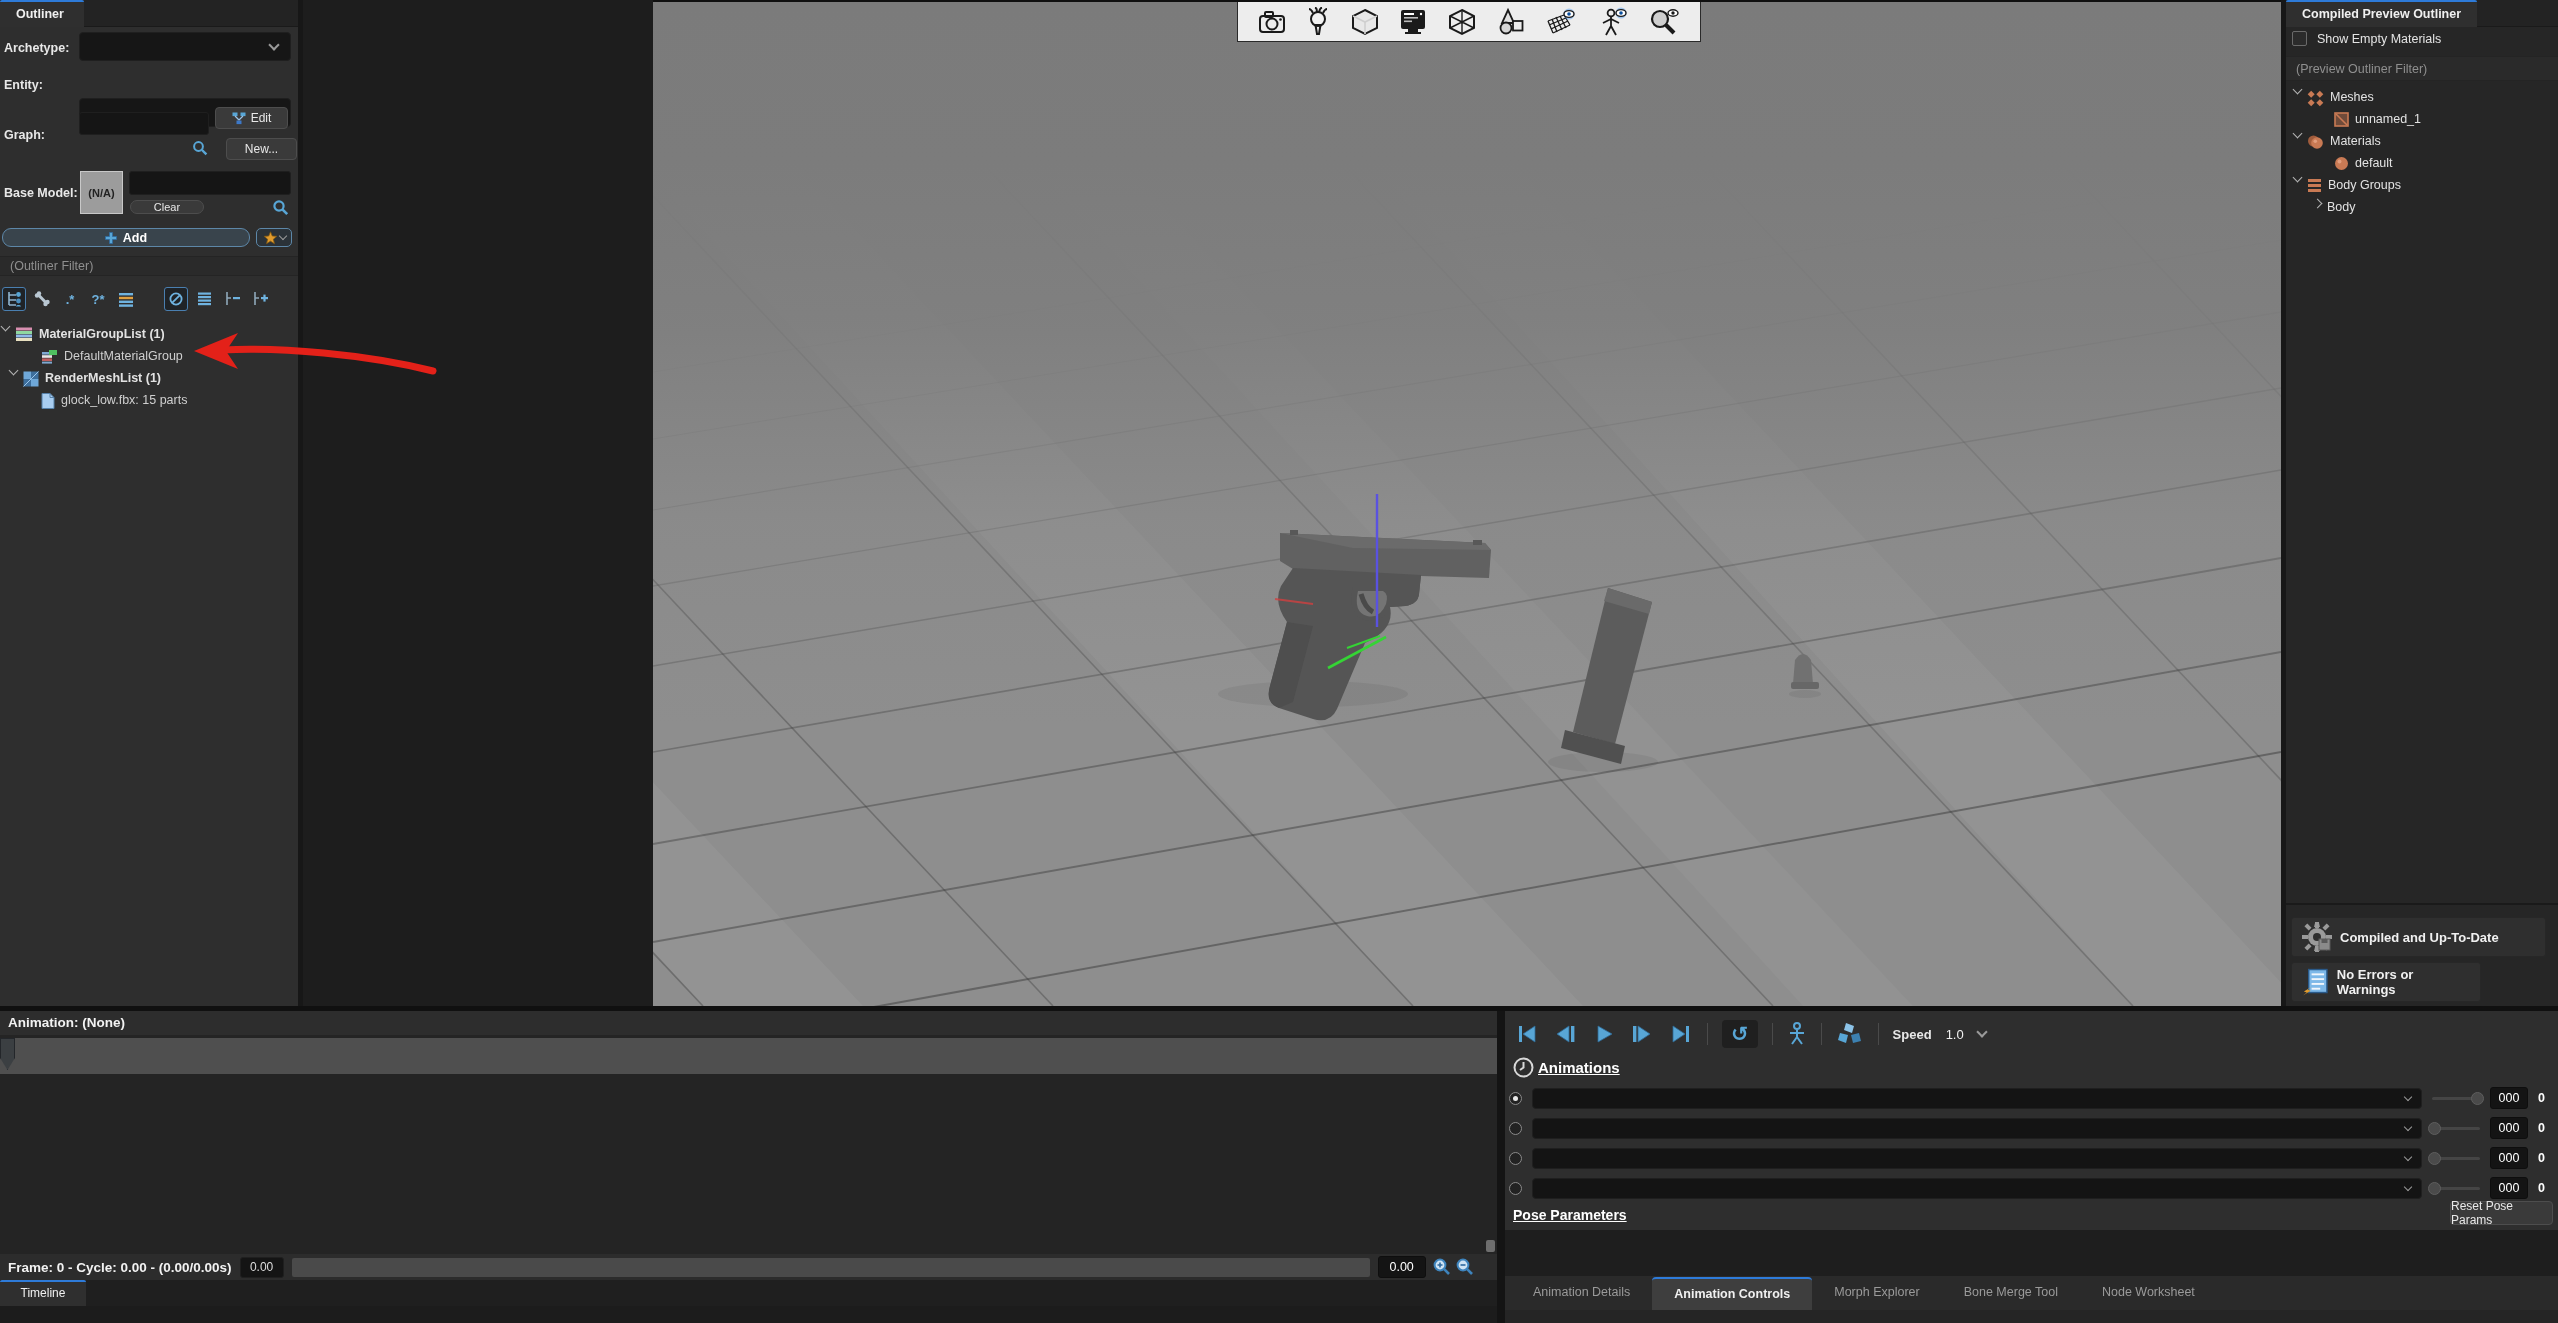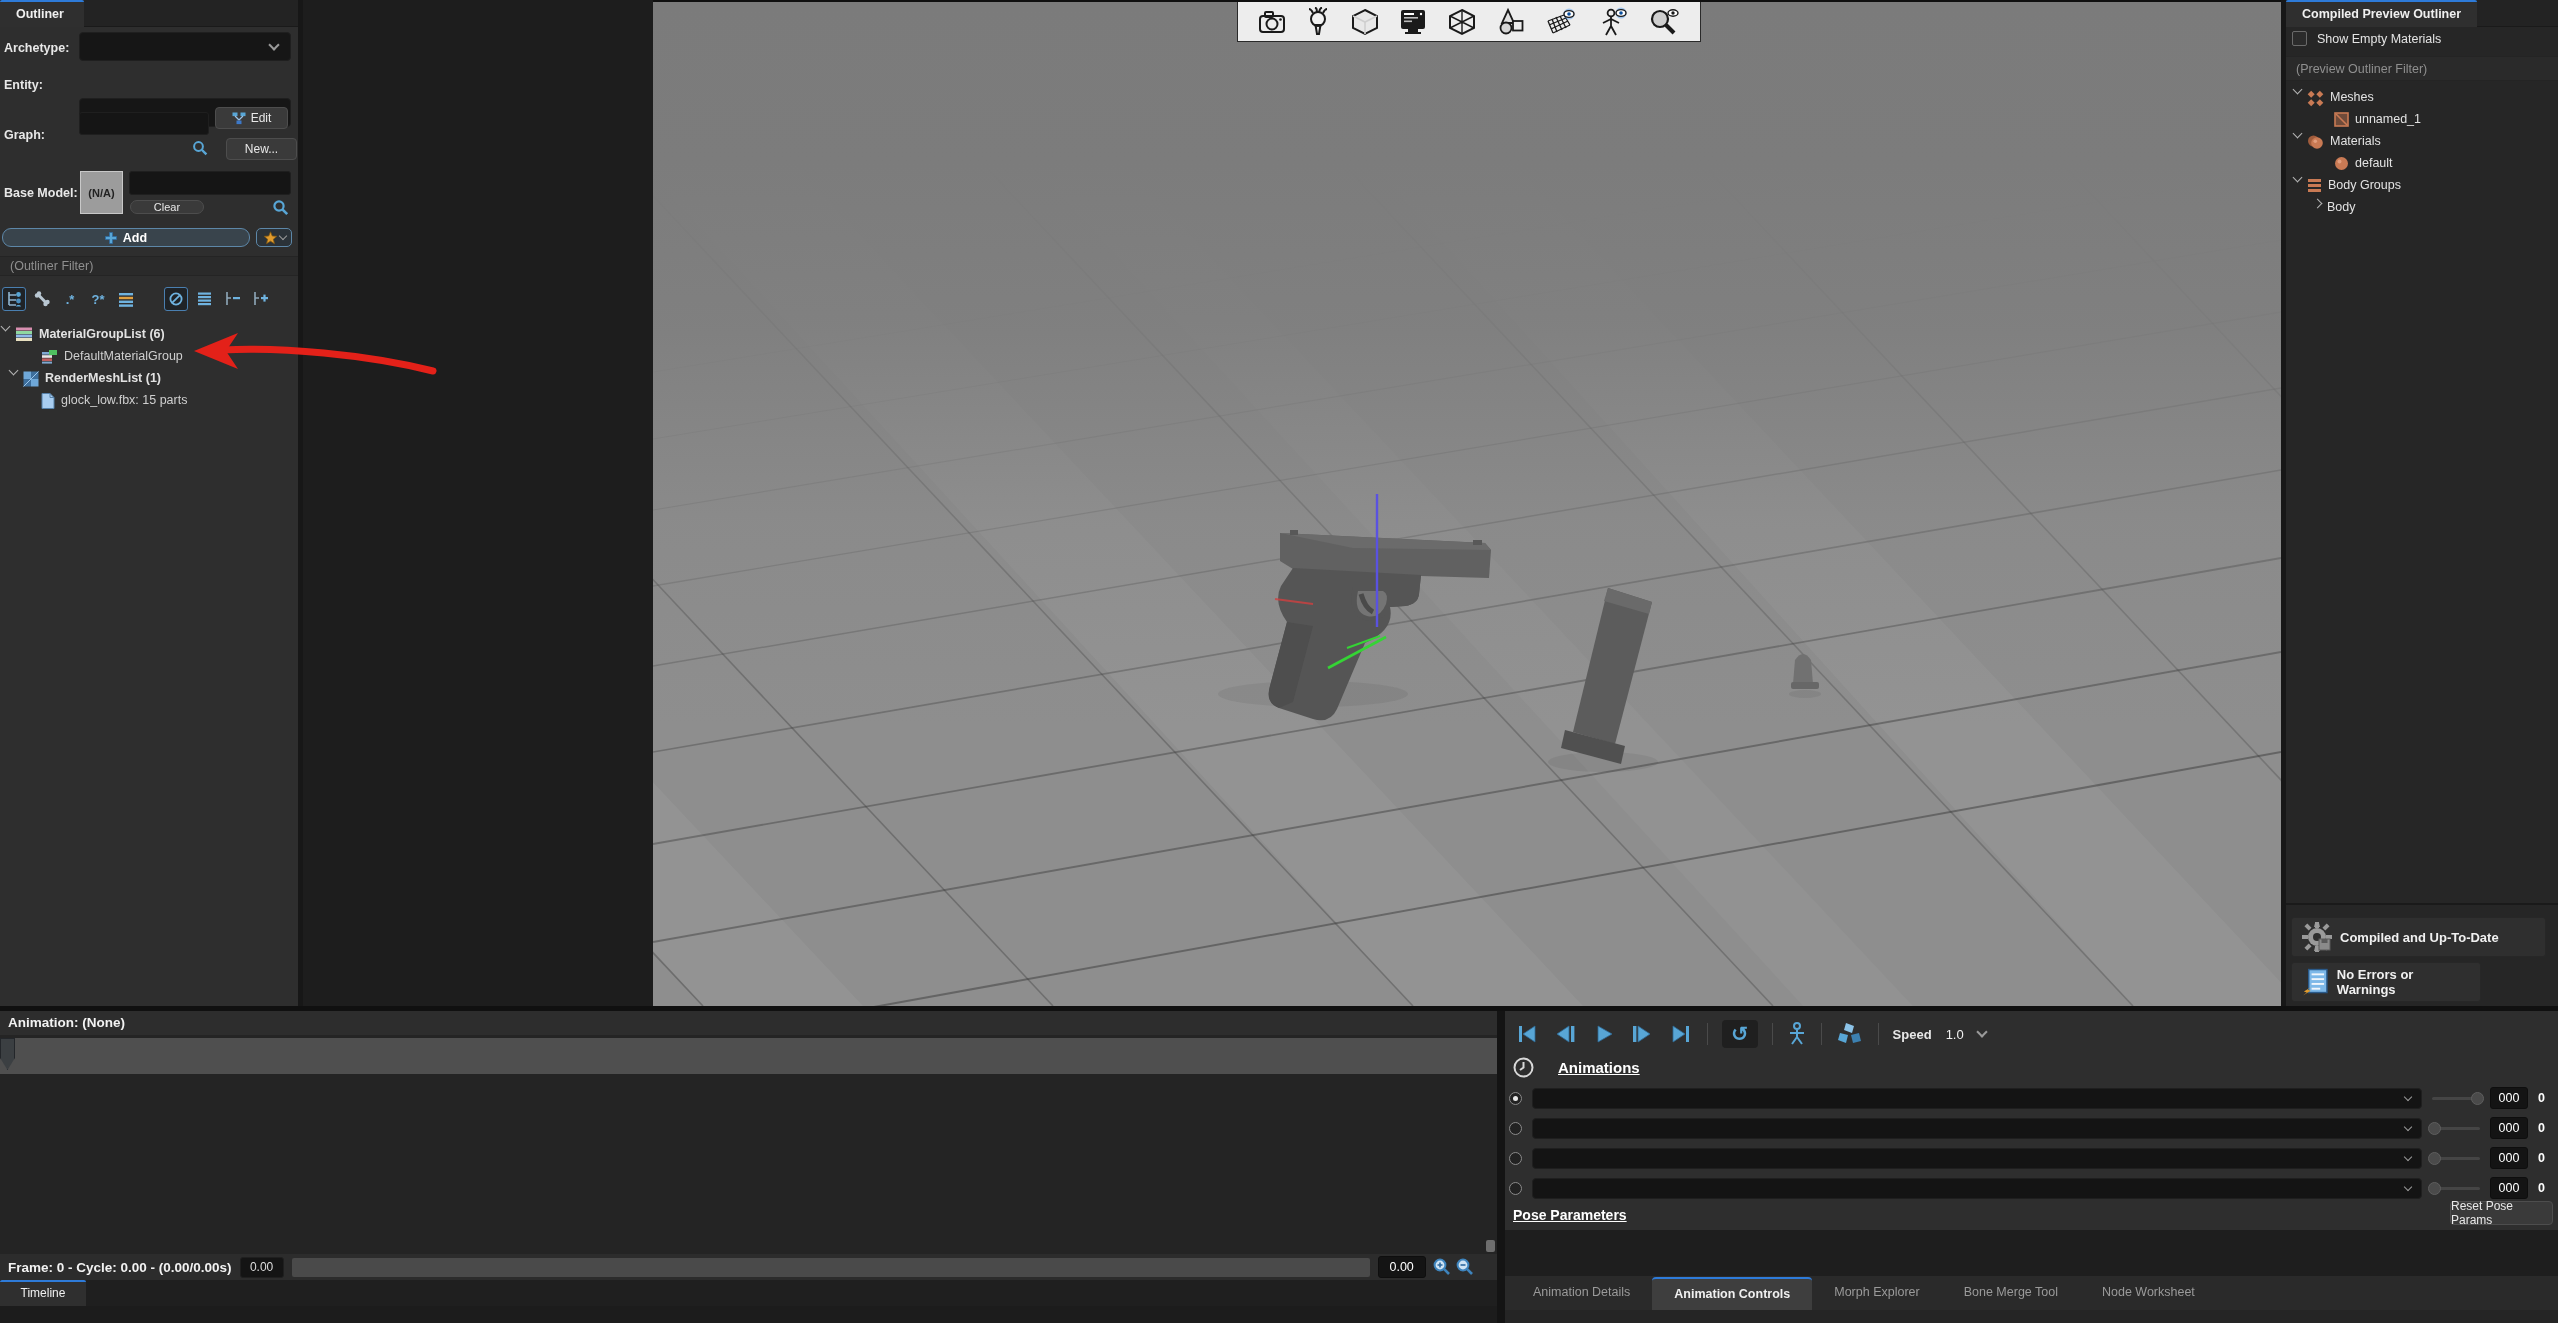--- a/index.html
+++ b/index.html
@@ -177,21 +177,21 @@
     </div>
 
     <div class="treerow" style="left:2px;top:327px;">
       <span class="treechev exp" style="margin-top:-4px;"></span>
       <svg class="ticon" width="18" height="15" viewBox="0 0 18 15">
           <rect x="1" y="0.5" width="16" height="3" fill="#d88fb0"></rect>
           <rect x="1" y="4" width="16" height="3" fill="#8fd8a0"></rect>
           <rect x="1" y="7.5" width="16" height="3" fill="#8fb9e8"></rect>
           <rect x="1" y="11" width="16" height="3" fill="#e8e0c0"></rect>
         </svg>
-      <span class="bold">MaterialGroupList (6)</span>
+      <span class="bold">MaterialGroupList (1)</span>
     </div>
     <div class="treerow" style="left:41px;top:349px;">
       <svg class="ticon" width="17" height="15" viewBox="0 0 17 15">
           <rect x="1" y="3" width="10" height="2.6" fill="#7fa8d0"></rect>
           <rect x="1" y="6.2" width="10" height="2.6" fill="#e8e8e8"></rect>
           <rect x="1" y="9.4" width="10" height="2.6" fill="#c06060"></rect>
           <rect x="1" y="12.6" width="10" height="2" fill="#7fa8d0"></rect>
           <rect x="8" y="1" width="8" height="5" fill="#4fc060"></rect>
         </svg>
       <span style="color:#cfcfcf;">DefaultMaterialGroup</span>
@@ -530,21 +530,21 @@
           <path d="M10 2 L18 5 L16 12 L8 9 Z" fill="#8cc3e8"></path>
           <path d="M4 12 L12 14 L10 22 L2 19 Z" fill="#58a6d6"></path>
           <path d="M15 14 L23 12 L25 20 L17 22 Z" fill="#3c80b0"></path>
         </svg>
       <div style="width:1px;height:22px;background:#4a4a4a;"></div>
       <span class="bold" style="color:#e8e8e8;font-size:13px;">Speed</span>
       <span style="color:#f0f0f0;font-size:13px;">1.0</span>
       <span class="chev" style="margin-top:-4px;"></span>
     </div>
 
-    <div class="abs" style="left:8px;top:46px;display:flex;align-items:center;gap:24px;">
+    <div class="abs" style="left:8px;top:46px;display:flex;align-items:center;gap:4px;">
       <svg width="21" height="21" viewBox="0 0 21 21">
           <circle cx="10.5" cy="10.5" r="9" fill="none" stroke="#d8d8d8" stroke-width="2"></circle>
           <path d="M10.5 5 L10.5 10.5 L7 13" stroke="#d8d8d8" stroke-width="2" fill="none"></path>
         </svg>
       <span class="bold underline" style="color:#fff;font-size:15px;">Animations</span>
     </div>
 
     <div class="abs" style="left:4px;top:72px;width:1045px;">
       <div style="display:flex;align-items:center;gap:10px;height:30px;">
         <div class="radio on"></div>

